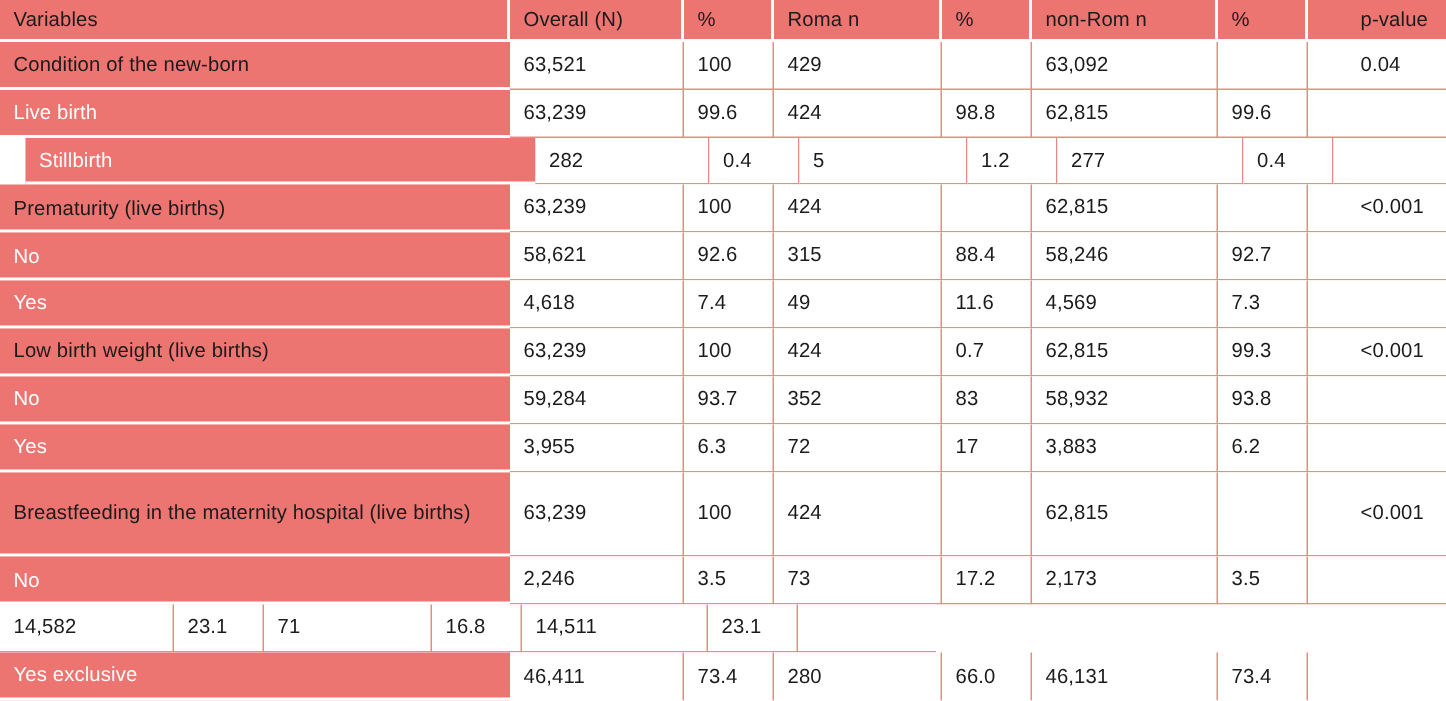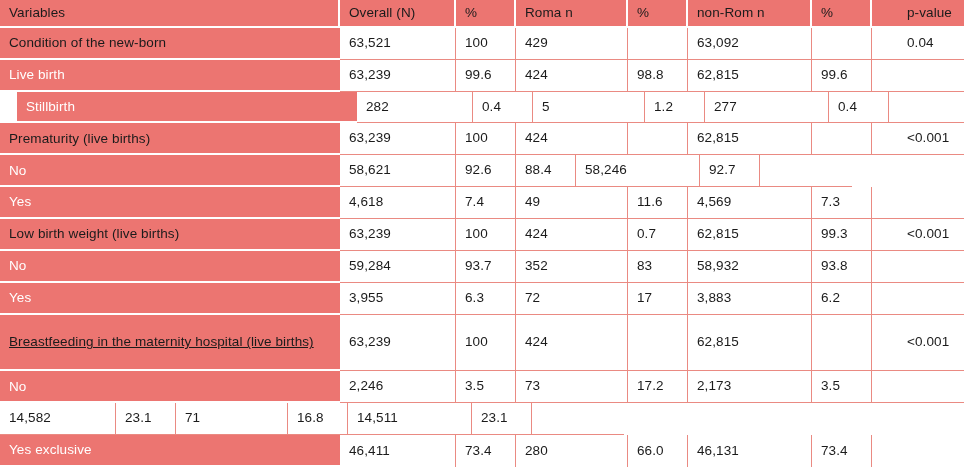--- a/index.html
+++ b/index.html
@@ -47,21 +47,20 @@
     letter-spacing: 0.1px;
     color: #1b1b1b;
     border-bottom: 2px solid #ffffff;
     overflow: hidden;
   }
   .cell-label.sub {
     color: #ffffff;
   }
   .cell-label.wrap {
     white-space: normal;
-    text-decoration: underline;
   }
 
   
   .cell-data {
     box-sizing: border-box;
     background: #ffffff;
     padding: 0 9px;
     display: flex;
     align-items: center;
     font-size: 13.5px;
@@ -153,20 +152,21 @@
       <div class="cell-data c-roma">424</div>
       <div class="cell-data c-pct2"></div>
       <div class="cell-data c-nonrom">62,815</div>
       <div class="cell-data c-pct3"></div>
       <div class="cell-data c-pval last">&lt;0.001</div>
     </div>
     <div class="trow" style="height: 32px;">
       <div class="cell-label sub">No</div>
       <div class="cell-data c-overall">58,621</div>
       <div class="cell-data c-pct1">92.6</div>
+      <div class="cell-data c-roma">315</div>
       <div class="cell-data c-pct2">88.4</div>
       <div class="cell-data c-nonrom">58,246</div>
       <div class="cell-data c-pct3">92.7</div>
       <div class="cell-data c-pval last"></div>
     </div>
     <div class="trow" style="height: 32px;">
       <div class="cell-label sub">Yes</div>
       <div class="cell-data c-overall">4,618</div>
       <div class="cell-data c-pct1">7.4</div>
       <div class="cell-data c-roma">49</div>

